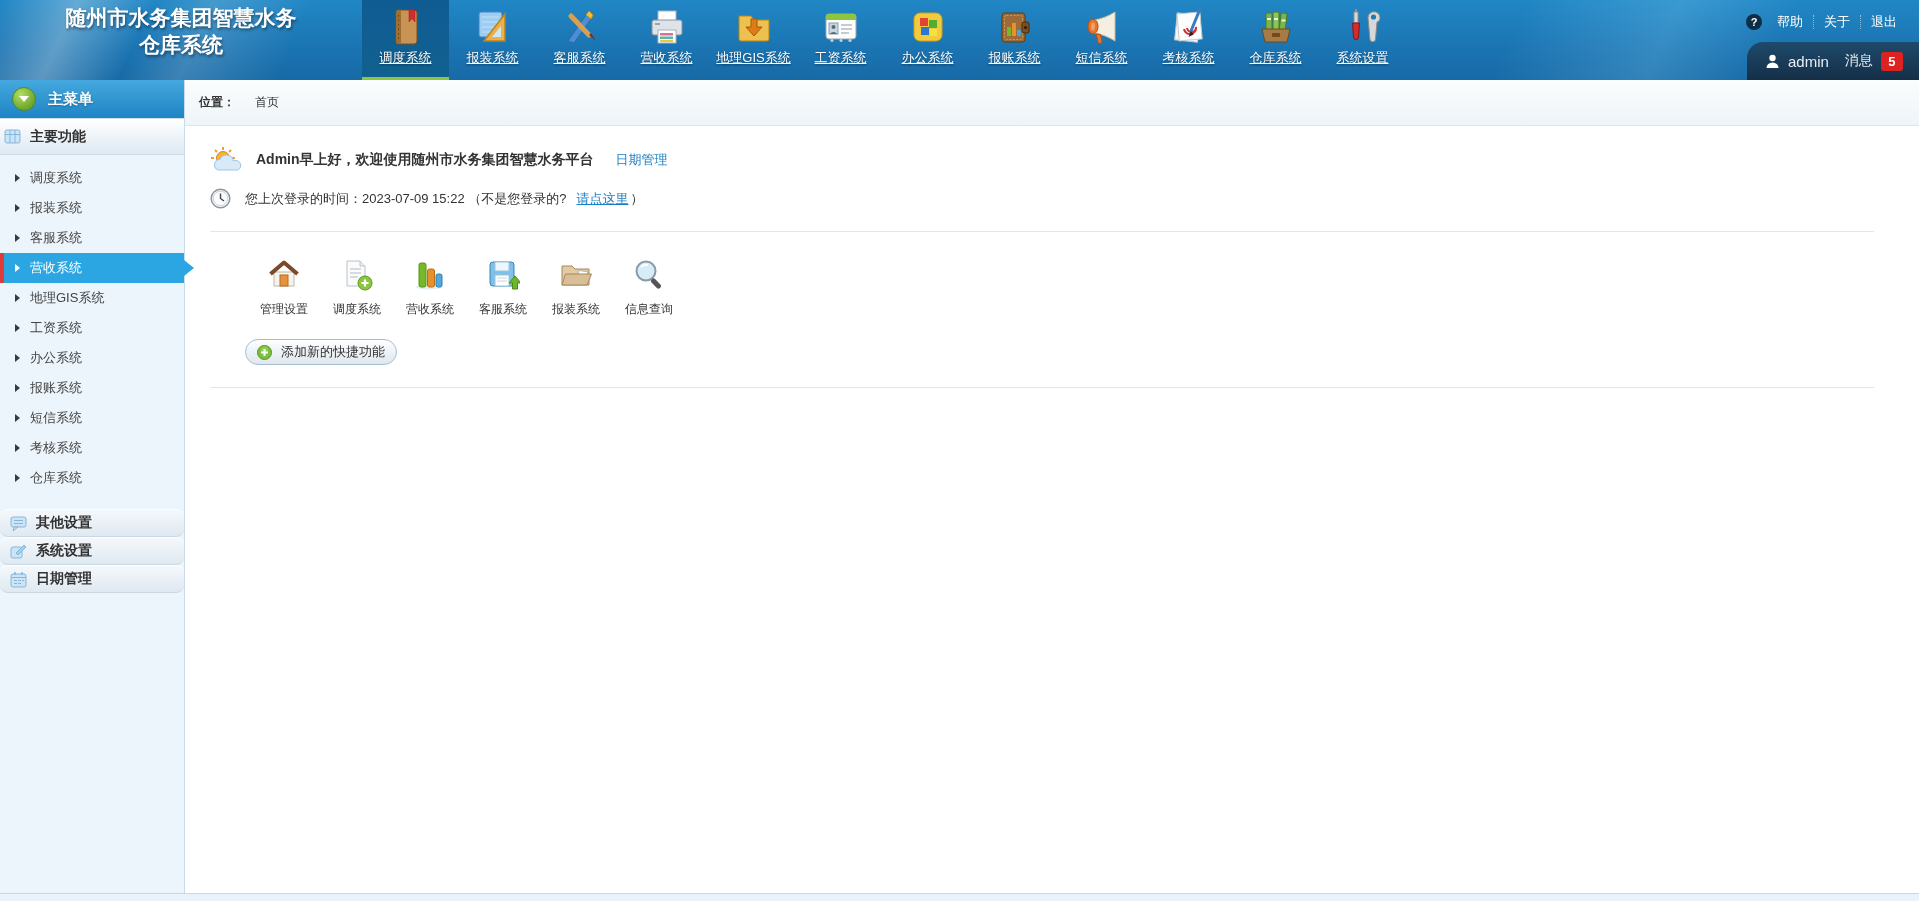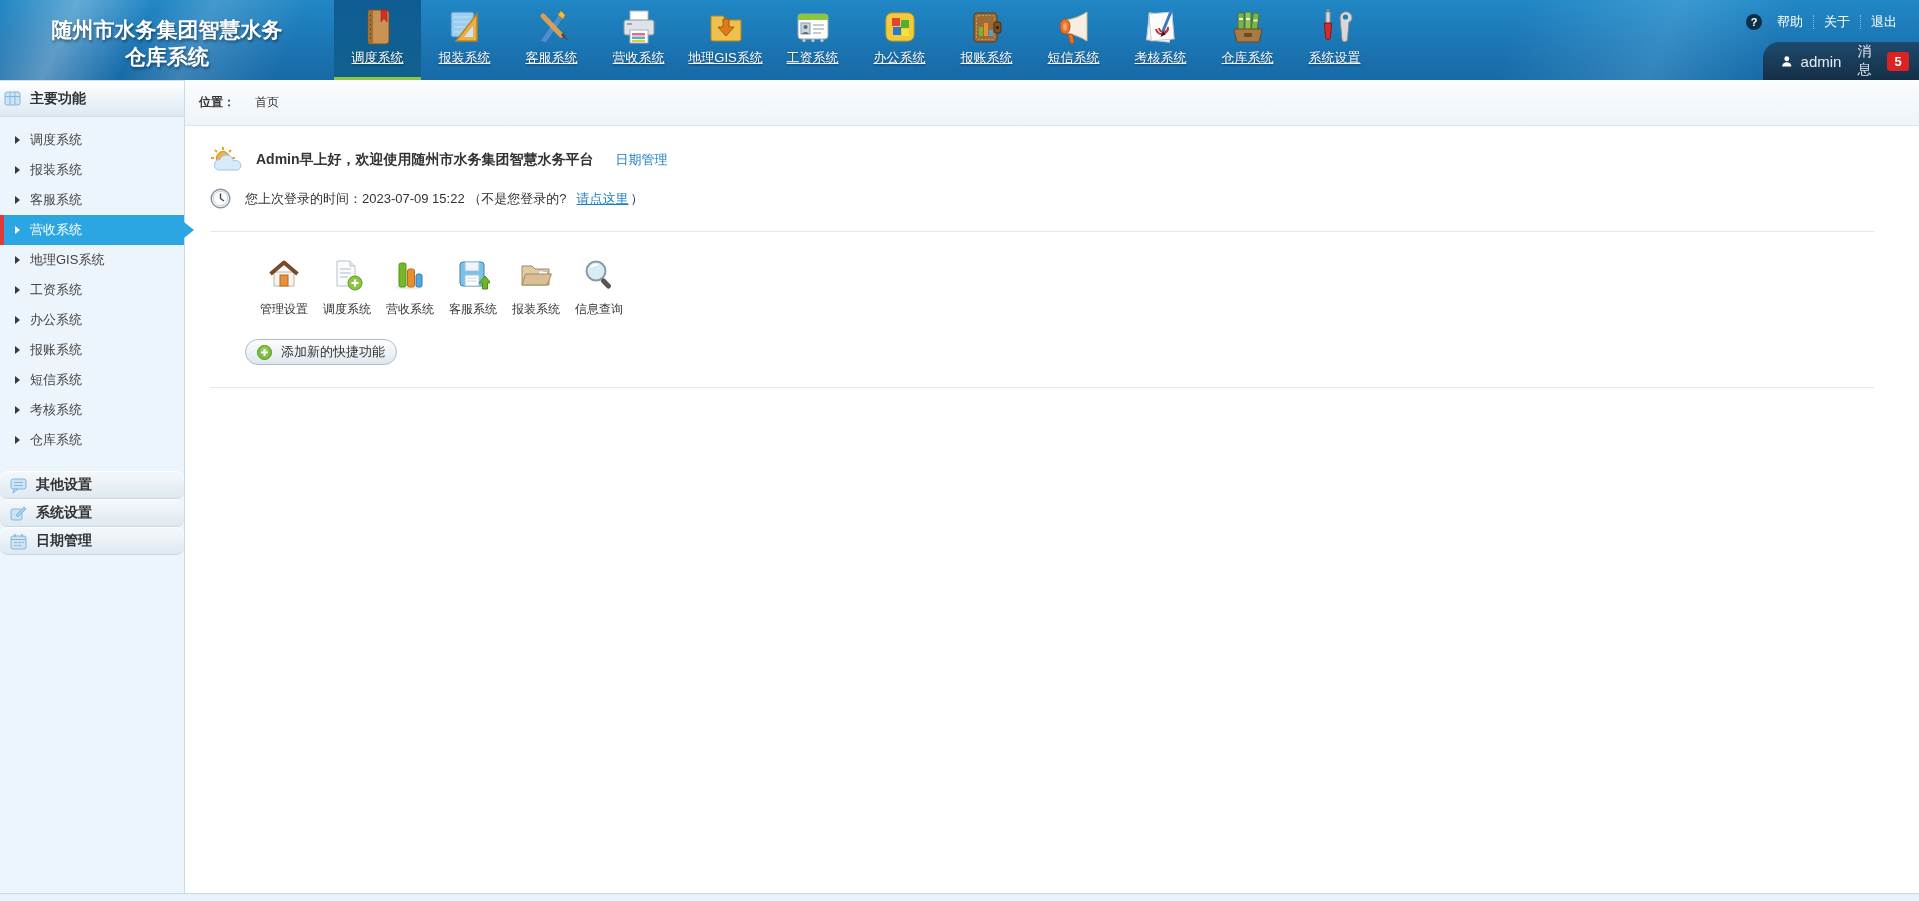--- a/index.html
+++ b/index.html
@@ -8,40 +8,40 @@
     font-family:"Liberation Sans","DejaVu Sans",sans-serif; background:#fff; }
 
   
   .topbar { position:relative; height:80px; display:flex;
     background:linear-gradient(180deg,#2187c5 0%,#1b74b2 60%,#176aa6 100%); }
   .topbar::before { content:""; position:absolute; inset:0; pointer-events:none;
     background:
       linear-gradient(115deg, rgba(255,255,255,0) 0%, rgba(255,255,255,.30) 4%, rgba(255,255,255,0) 8%,
         rgba(255,255,255,.16) 11%, rgba(255,255,255,0) 16%, rgba(255,255,255,0) 78%,
         rgba(150,220,255,.22) 86%, rgba(255,255,255,0) 92%); }
-  .logo { width:334px; color:#fff; font-weight:bold; font-size:21px; line-height:27px;
-    text-align:center; padding-top:16px; text-shadow:1px 2px 3px rgba(0,0,0,.45); z-index:1; }
+  .logo { width:362px; color:#fff; font-weight:bold; font-size:21px; line-height:27px;
+    text-align:center; padding-top:4px; text-shadow:1px 2px 3px rgba(0,0,0,.45); z-index:1; }
   .topnav { display:flex; z-index:1; }
   .topnav-item { position:relative; width:87px; height:80px; display:flex; flex-direction:column;
     align-items:center; padding-top:5px; cursor:pointer; }
   .topnav-item.active { background:linear-gradient(180deg,#0f5c94,#11618f); }
   .topnav-item.active::after { content:""; position:absolute; left:0; right:0; bottom:0;
     height:3px; background:#8dc63f; }
   .topnav-item .nav-ico { width:40px; height:40px; margin-top:2px; }
   .topnav-item .nav-label { margin-top:2px; font-size:13px; color:#fff;
     text-decoration:underline; text-shadow:0 1px 2px rgba(0,0,0,.4); white-space:nowrap; }
   .top-right { margin-left:auto; position:relative; width:300px; z-index:2; }
   .help-links { position:absolute; top:13px; right:12px; display:flex; align-items:center;
     color:#fff; font-size:13px; }
   .help-links .hl { padding:0 10px; cursor:pointer; white-space:nowrap; }
   .help-links .sep { width:1px; height:14px; border-left:1px dotted rgba(220,240,255,.55); }
   .qmark { display:inline-flex; width:16px; height:16px; border-radius:50%; background:#0d2e47;
     color:#fff; font-size:11px; font-weight:bold; align-items:center; justify-content:center;
     margin-right:5px; }
-  .admin-bar { position:absolute; right:0; top:42px; height:38px; width:156px;
+  .admin-bar { position:absolute; right:0; top:42px; height:38px; width:172px;
     background:linear-gradient(180deg,#1e4a6c,#152f47); border-radius:16px 0 0 0;
     display:flex; align-items:center; padding:0 10px 0 18px; cursor:pointer; }
   .admin-bar .uname { color:#e8eef4; font-size:15px; margin-left:8px; }
   .admin-bar .msg { color:#e8eef4; font-size:14px; margin-left:16px; }
   .badge { margin-left:8px; min-width:22px; height:19px; background:#dd2222; border-radius:3px;
     color:#fff; font-size:13px; font-weight:bold; display:inline-flex; align-items:center;
     justify-content:center; padding:0 4px; }
 
   
   .main-row { display:flex; height:813px; }
@@ -86,21 +86,21 @@
   .breadcrumb .bc-value { cursor:pointer; }
   .content { padding:20px 45px 0 25px; }
   .welcome-row { display:flex; align-items:center; }
   .welcome-msg { font-size:14px; font-weight:bold; color:#333; margin-left:12px; }
   .link { color:#1b7ec3; font-size:13px; cursor:pointer; }
   .welcome-row .link { margin-left:22px; }
   .login-row { display:flex; align-items:center; margin-top:14px; font-size:13px; color:#333; }
   .login-row .txt { margin-left:14px; }
   .login-row .link { text-decoration:underline; margin:0 2px 0 10px; }
   hr.sep { border:0; border-top:1px solid #e0e7ed; margin:22px 0 0 0; }
-  .quick-row { display:flex; gap:1px; margin:26px 0 0 43px; }
+  .quick-row { display:flex; gap:11px; margin:26px 0 0 43px; }
   .quick-item { width:62px; display:flex; flex-direction:column; align-items:center; cursor:pointer; }
   .quick-item .q-label { margin-top:9px; font-size:12px; color:#333; white-space:nowrap; }
   .add-btn { margin:21px 0 0 35px; width:152px; height:26px; border:1px solid #a4bfd4;
     border-radius:13px; background:linear-gradient(180deg,#fdfefe,#dfe7ee);
     display:flex; align-items:center; padding-left:11px; font-size:13px; color:#333; cursor:pointer; }
   .add-btn span { margin-left:9px; }
 </style>
 </head>
 <body>
 
@@ -249,20 +249,26 @@
         </svg>
       <span class="uname">admin</span>
       <span class="msg">消息</span>
       <span class="badge">5</span>
     </div>
   </div>
 </header>
 
 <div class="main-row">
   <aside class="sidebar">
+    <div class="menu-header">
+      <span class="menu-circle">
+          <i class="tri-down"></i>
+        </span>
+      <span class="menu-title">主菜单</span>
+    </div>
     <div class="section-main">
       <svg width="17" height="17" viewBox="0 0 17 17">
           <rect x="1" y="2" width="15" height="13" rx="2" fill="#cde4f4" stroke="#85b7dd"></rect>
           <path d="M1 6.5h15M6 2v13M11 2v13" stroke="#85b7dd"></path>
         </svg>
       <span>主要功能</span>
     </div>
     <ul class="side-nav">
       <li>调度系统</li>
       <li>报装系统</li>

